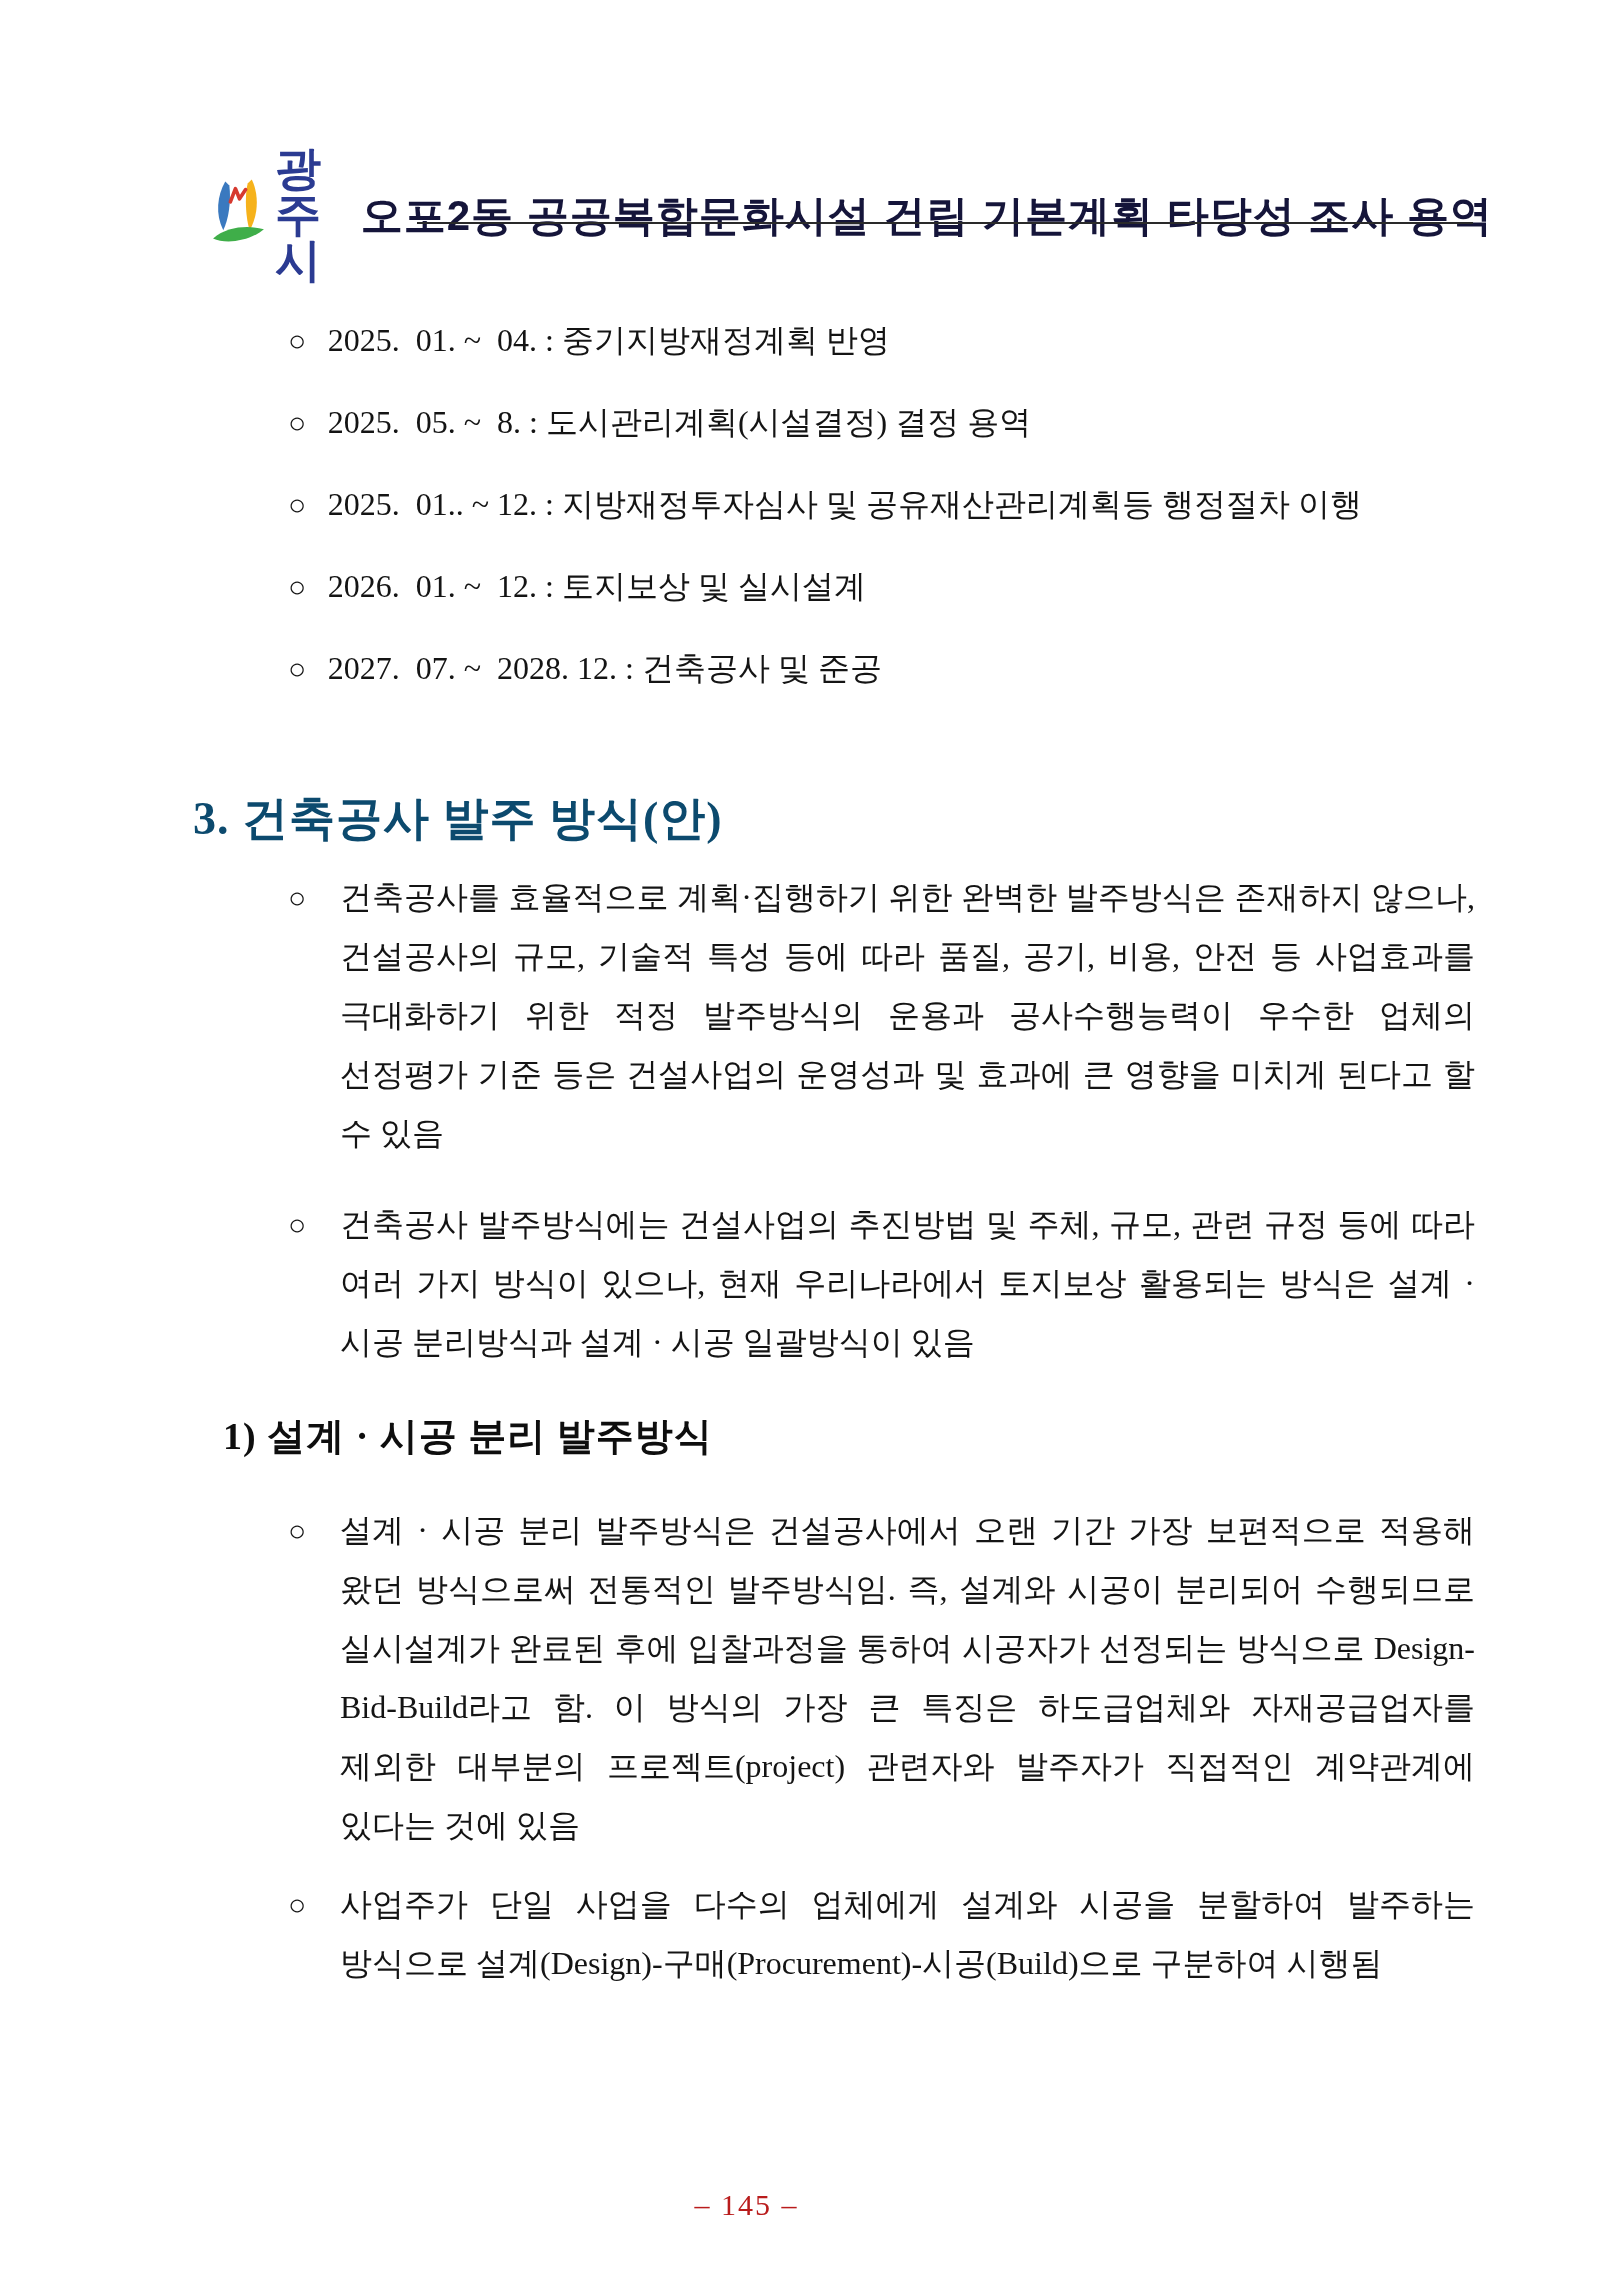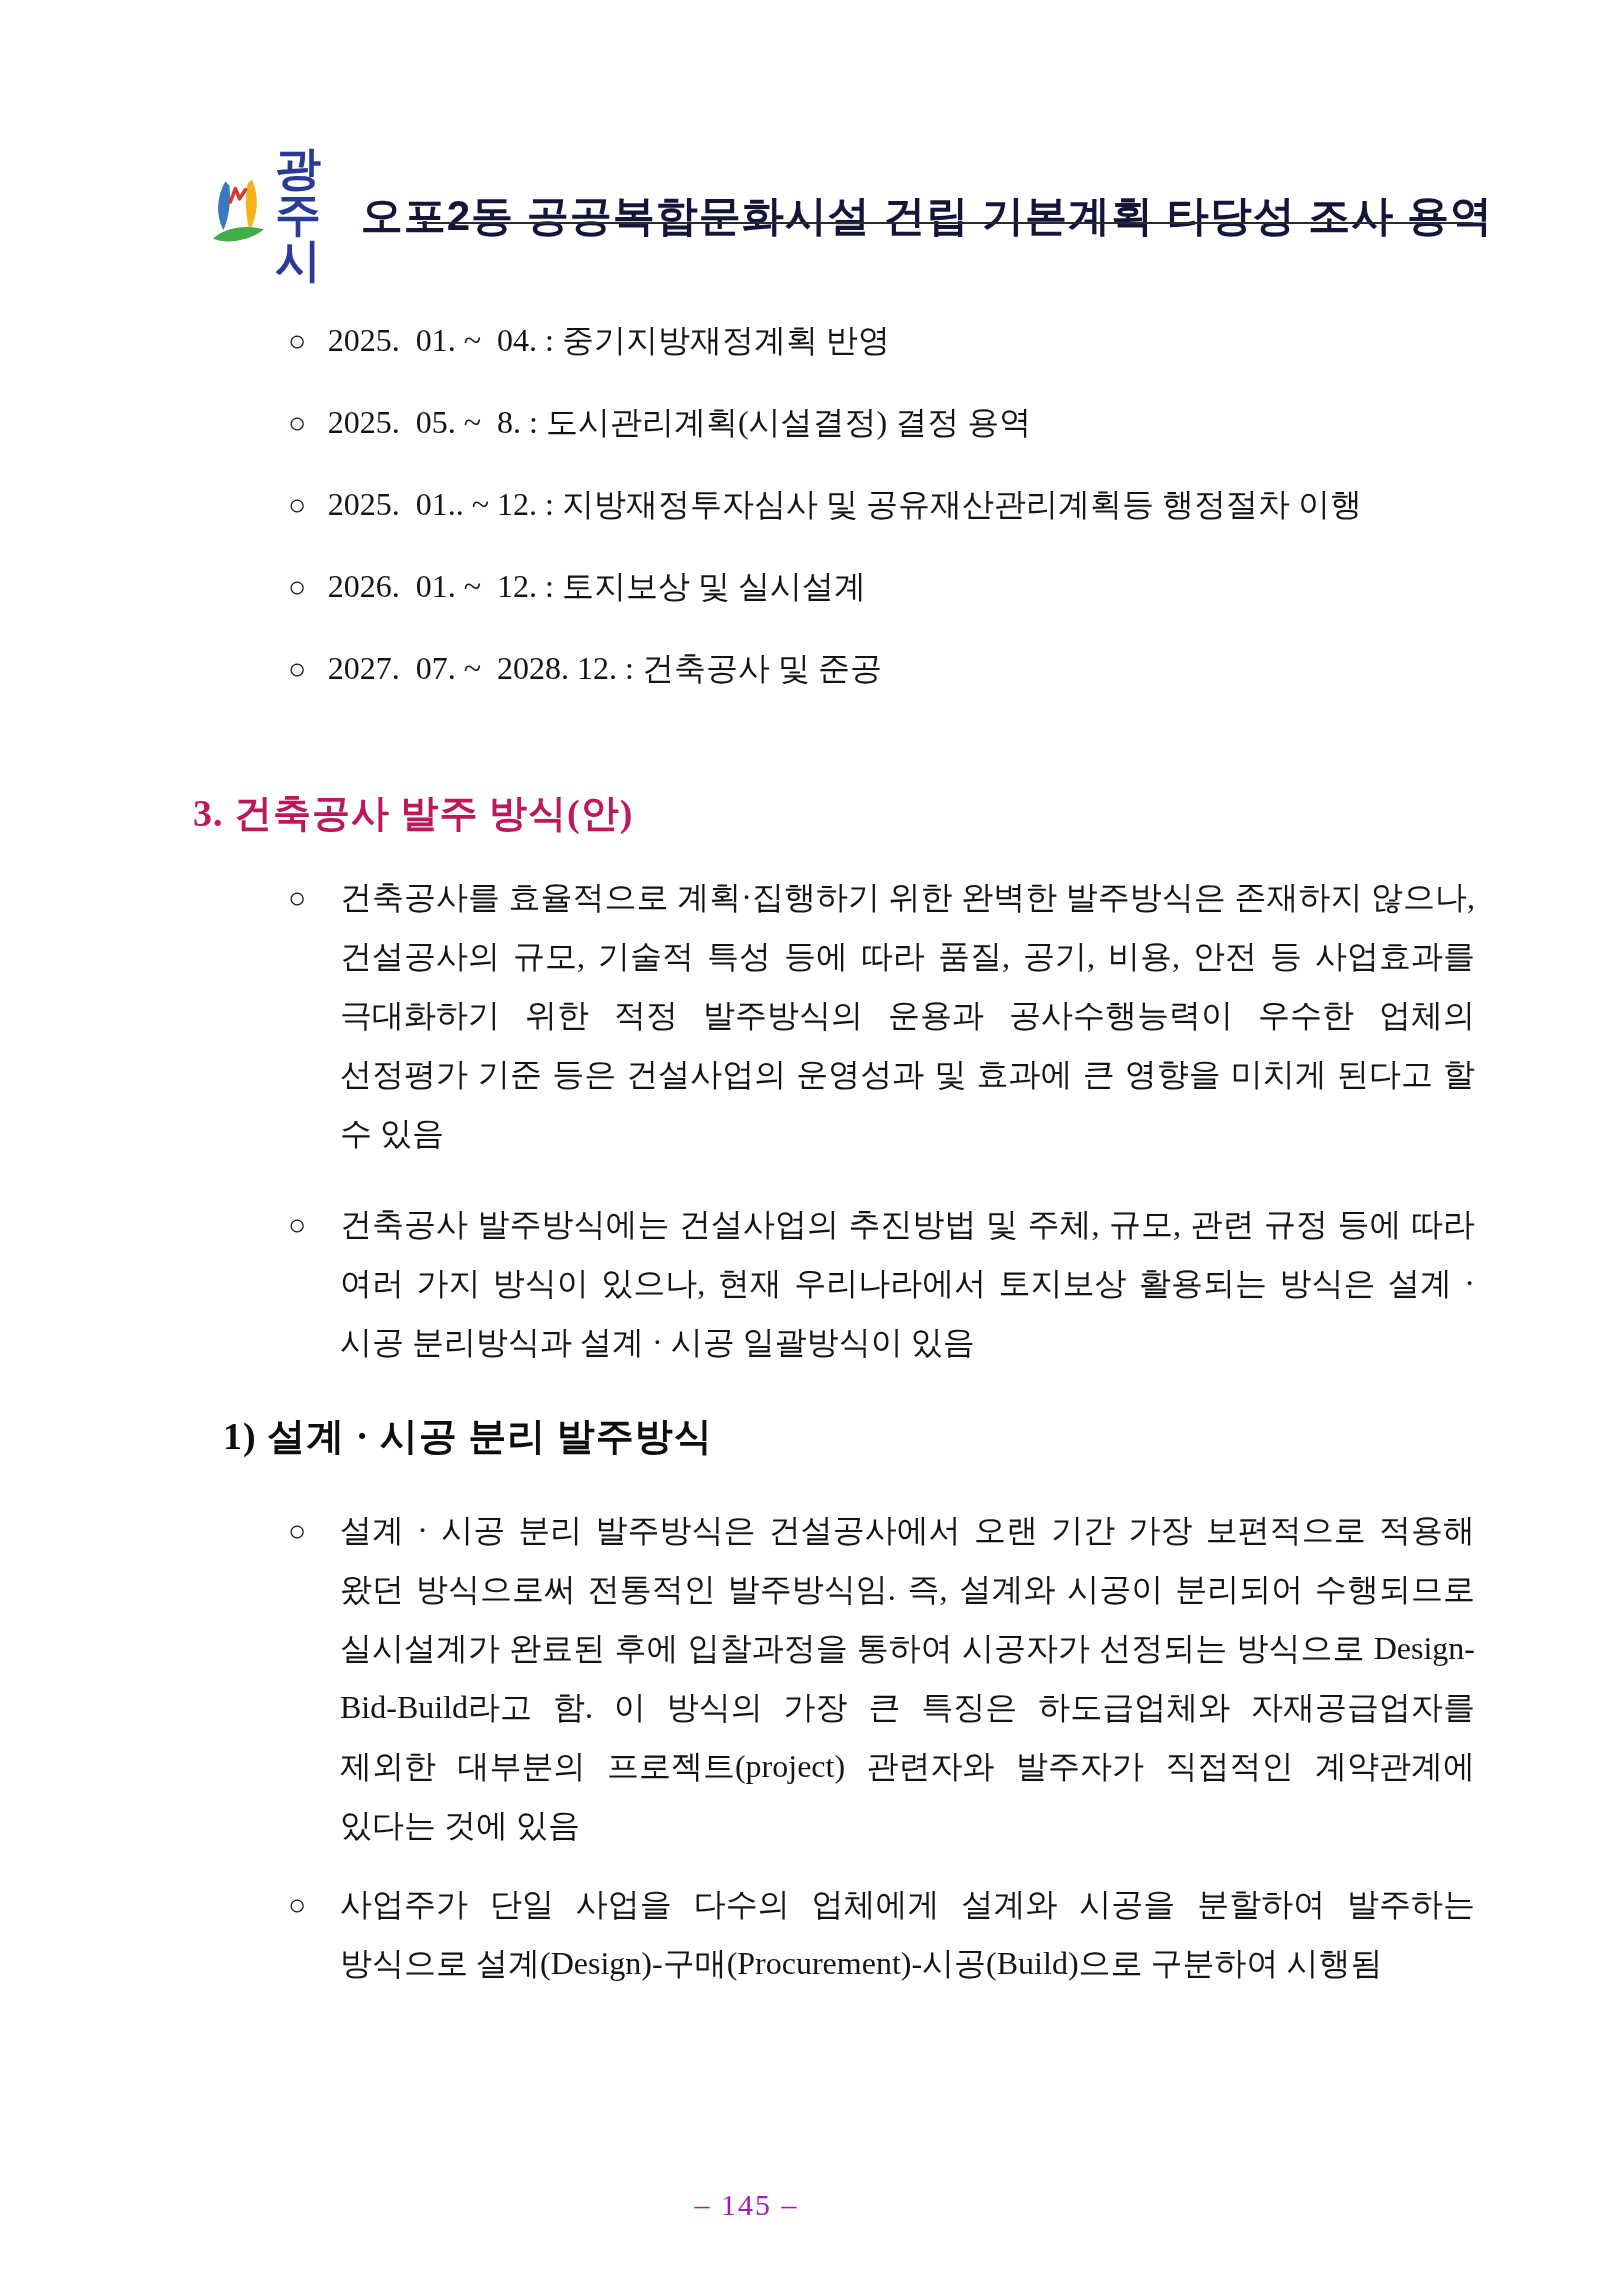--- a/index.html
+++ b/index.html
@@ -54,23 +54,23 @@
   }
   .bullet{
     font-size:30px;line-height:35px;
     margin-right:21.6px;
     color:#141414;
   }
   
   .sec-heading{
     position:absolute;left:193px;top:788px;
     margin:0;
-    font-size:38px;font-weight:700;
+    font-size:46px;font-weight:700;
     letter-spacing:1px;
-    color:#be185d;
+    color:#0c4a6e;
     white-space:nowrap;
   }
   .subsec-heading{
     position:absolute;left:223px;top:1411px;
     margin:0;
     font-size:38px;font-weight:700;
     letter-spacing:1px;
     color:#0e0e0e;
     white-space:nowrap;
   }
@@ -92,21 +92,21 @@
     overflow-wrap:break-word;
   }
   .para-1{top:868px;}
   .para-2{top:1195px;}
   .para-3{top:1501px;}
   .para-4{top:1875px;}
   
   .page-footer{
     position:absolute;left:0;top:2188px;width:100%;
     text-align:center;
-    font-size:30px;color:#a21caf;
+    font-size:30px;color:#b91c1c;
     letter-spacing:2px;
   }
 </style>
 </head>
 <body>
 
 <div class="page">
 
   <div class="header-row">
     <svg class="logo-mark" viewBox="0 0 60 72" aria-hidden="true">

